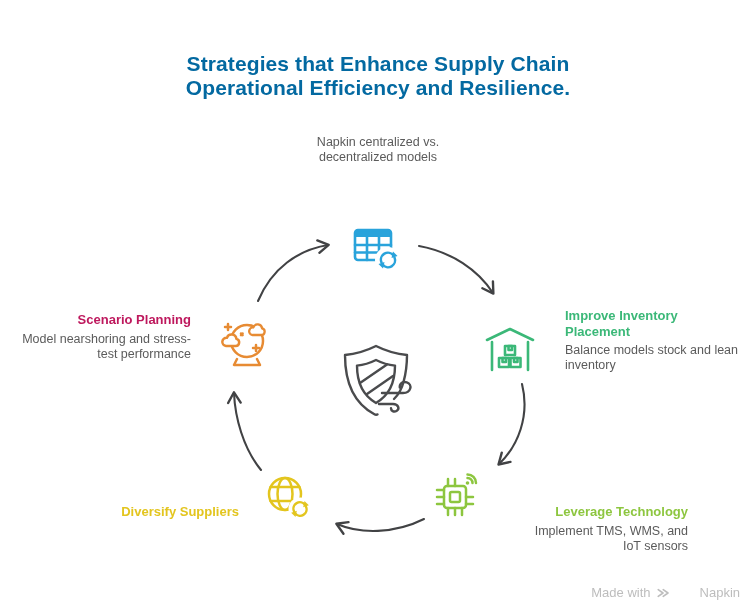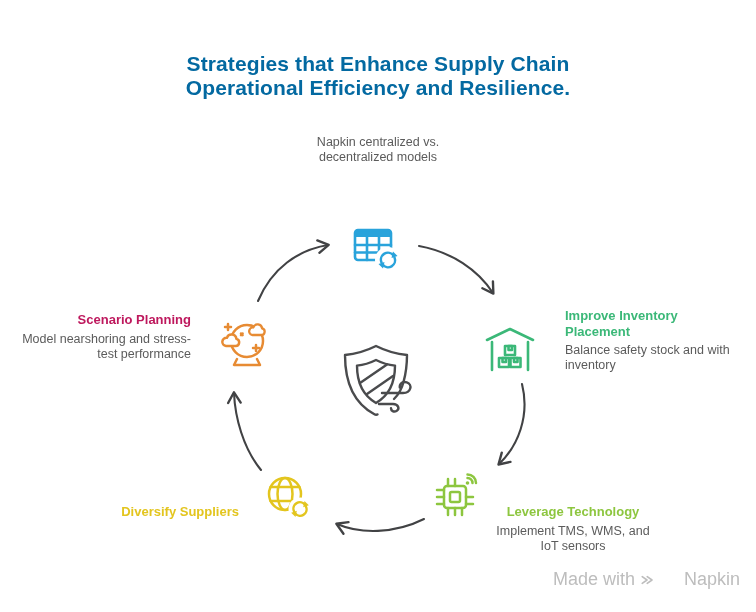--- a/index.html
+++ b/index.html
@@ -6,52 +6,52 @@
   .canvas{position:relative;width:756px;height:612px;background:#ffffff;overflow:hidden;
           font-family:"Liberation Sans","DejaVu Sans",sans-serif;}
   .title{position:absolute;left:50%;top:52px;transform:translateX(-50%);
          width:460px;text-align:center;font-size:21px;font-weight:bold;
          color:#0369a1;line-height:24px;white-space:pre-line;letter-spacing:.1px;}
   .node{position:absolute;}
   .node .label{font-size:13px;font-weight:bold;line-height:15.5px;white-space:pre-line;}
   .node .desc{font-size:12.5px;color:#5B5B5B;line-height:15px;white-space:pre-line;margin-top:4px;}
   .n-top{left:378px;top:131px;transform:translateX(-50%);width:220px;text-align:center;}
   .n-right{left:565px;top:308px;width:175px;text-align:left;}
-  .n-bottomright{left:488px;top:504px;width:170px;text-align:center;}
+  .n-bottomright{left:518px;top:504px;width:170px;text-align:right;}
   .n-bottomleft{right:517px;top:504px;width:185px;text-align:right;}
   .n-left{right:565px;top:312px;width:185px;text-align:right;}
   .c-blue{color:#29A3DB;}
   .c-green{color:#3BB878;}
   .c-lime{color:#8DC63F;}
   .c-yellow{color:#E3C51E;}
   .c-orange{color:#be185d;}
   .icon{position:absolute;}
   .icon svg{display:block;}
   .arrows{position:absolute;left:0;top:0;width:756px;height:612px;pointer-events:none;}
-  .watermark{position:absolute;right:16px;bottom:22px;display:flex;align-items:center;gap:5px;
-             color:#BDBDBD;font-size:18px;}
+  .watermark{position:absolute;right:16px;bottom:12px;display:flex;align-items:center;gap:5px;
+             color:#BDBDBD;font-size:13px;}
   .watermark .brand{font-weight:normal;margin-left:25px;}
 </style>
 </head>
 <body>
 
 <div class="canvas">
 
   <div class="title">Strategies that Enhance Supply Chain
 Operational Efficiency and Resilience.</div>
 
   <div class="node n-top">
     <div class="desc">Napkin centralized vs.
 decentralized models</div>
   </div>
 
   <div class="node n-right">
     <div class="label c-green">Improve Inventory
 Placement</div>
-    <div class="desc">Balance safety stock and with
+    <div class="desc">Balance models stock and lean
 inventory</div>
   </div>
 
   <div class="node n-bottomright">
     <div class="label c-lime">Leverage Technology</div>
     <div class="desc">Implement TMS, WMS, and
 IoT sensors</div>
   </div>
 
   <div class="node n-bottomleft">

